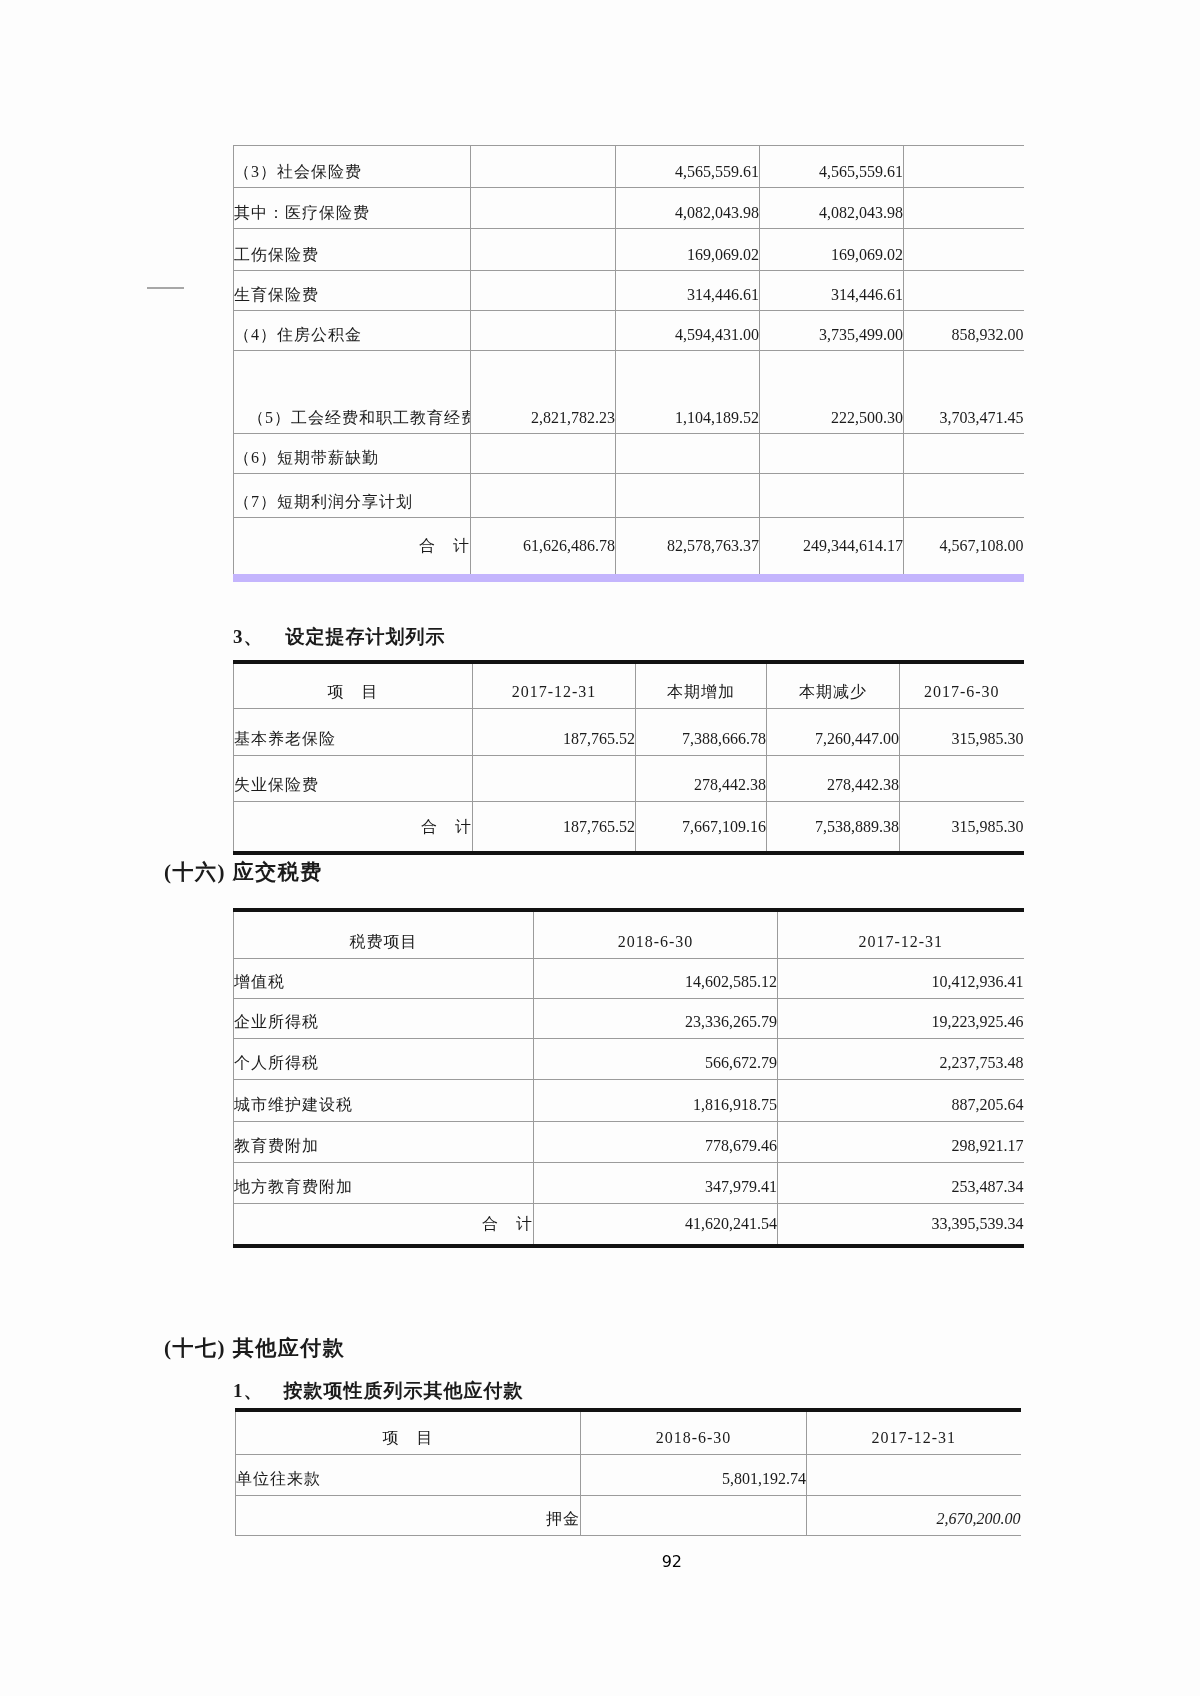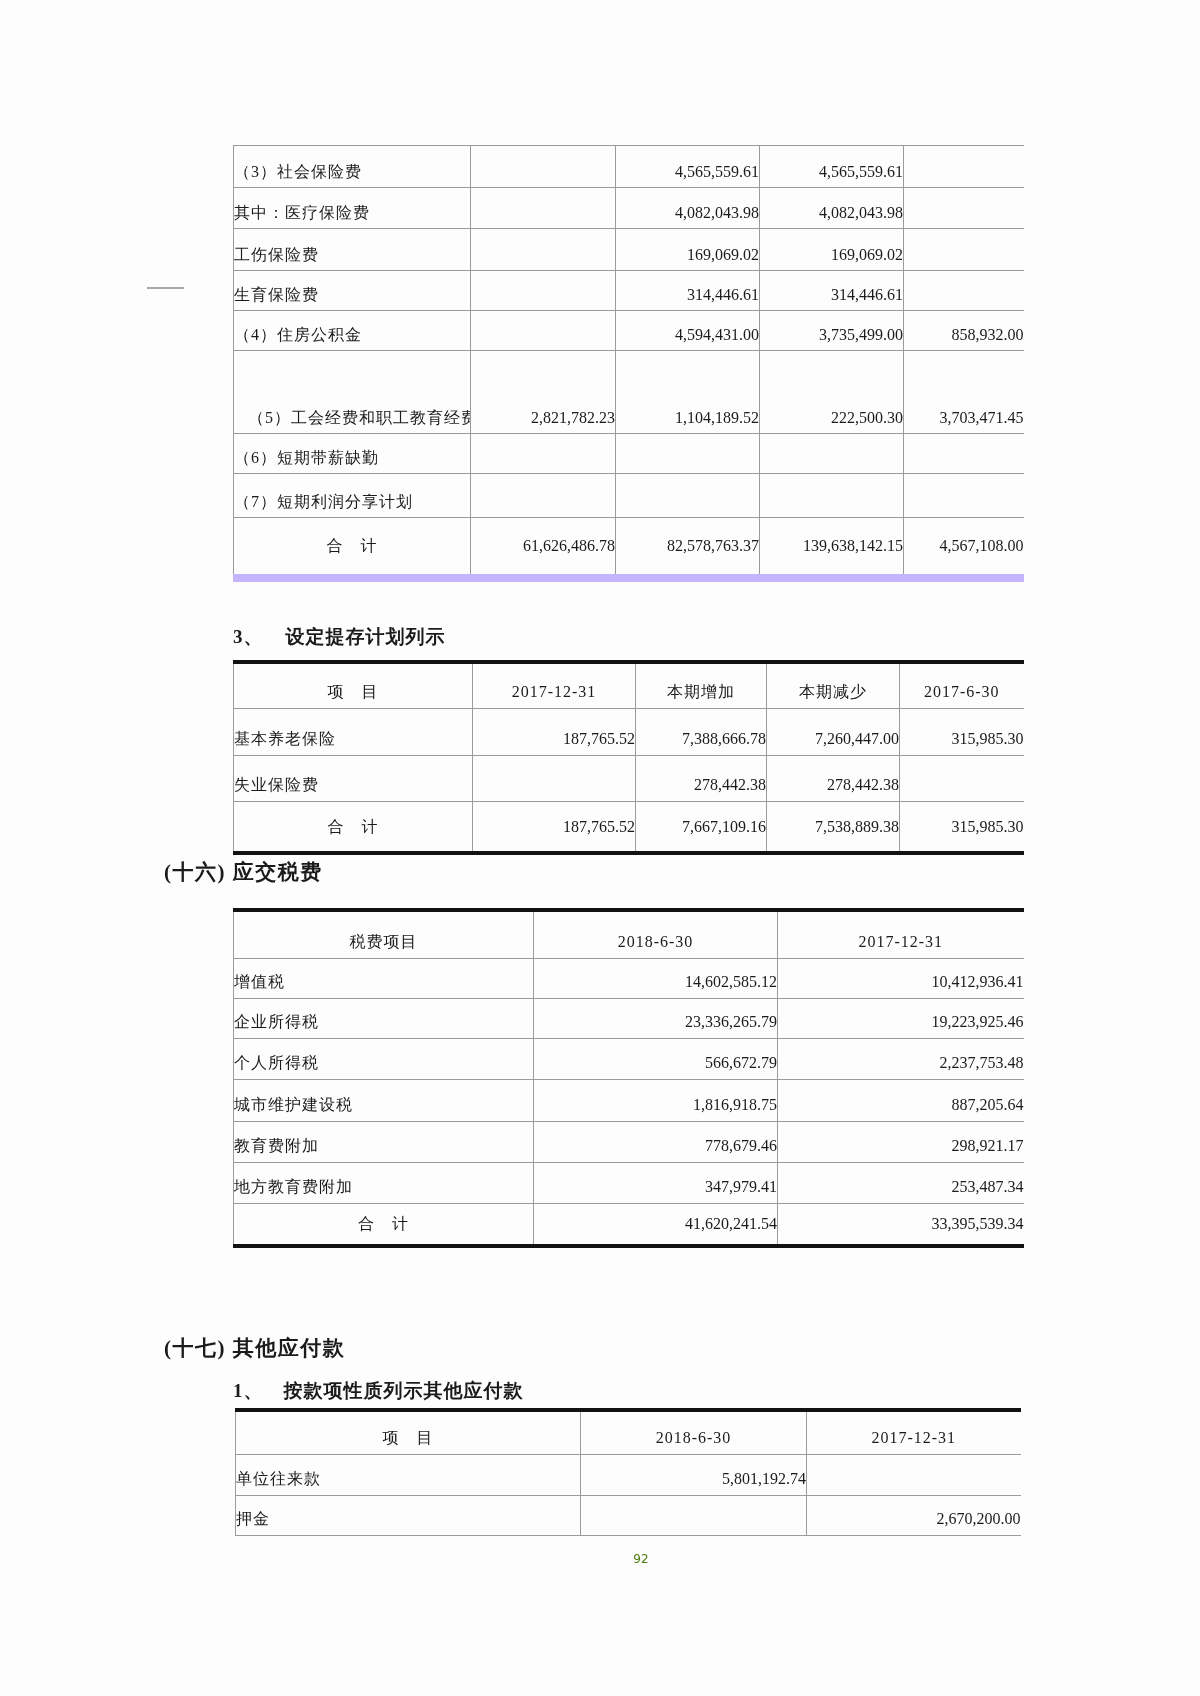--- a/index.html
+++ b/index.html
@@ -14,21 +14,21 @@
     background:transparent;
   }
   .fintable td,.fintable th{
     font-weight:normal; font-size:16px; line-height:1.2;
     vertical-align:bottom; padding:0 0 6px 0;
     overflow:hidden; white-space:nowrap;
   }
   .fintable td{border-right:1px solid #9b9b9b; border-bottom:1px solid #9b9b9b;}
   .fintable th{border-right:1px solid #9b9b9b; border-bottom:1px solid #9b9b9b;}
   .fintable td:last-child,.fintable th:last-child{border-right:0;}
-  .fintable tr:last-child td{border-bottom:0;}
+  .fintable tr:last-child td{border-bottom:0;text-align:right;}
 
   #t1{left:233px; top:145px; width:790px;
       border-top:1px solid #9b9b9b; border-left:1px solid #9b9b9b;
       border-bottom:8px solid #c4b5fd;}
   #t2{left:233px; top:660px; width:790px;
       border-top:4px solid #121212; border-left:1px solid #9b9b9b;
       border-bottom:4px solid #121212;}
   #t3{left:233px; top:908px; width:790px;
       border-top:4px solid #121212; border-left:1px solid #9b9b9b;
       border-bottom:4px solid #121212;}
@@ -41,31 +41,31 @@
   .ctr{text-align:center; letter-spacing:1px;}
   .i1{padding-left:18px;}
   .isub{padding-left:8px;}
   .i2{padding-left:68px;}
   .plain{padding-left:12px;}
   .iwrap{padding:10px 8px 8px 4px; text-indent:14px;
          white-space:normal; line-height:2.25; vertical-align:middle;}
   .vtop{vertical-align:top; padding-top:16px;}
   .trow-total td{vertical-align:middle; padding-top:0; padding-bottom:0;}
   .n2top{vertical-align:top; padding-top:7px; padding-bottom:0;}
-  .n4low{padding-bottom:4px; padding-right:6px;}
+  .n4low{padding-bottom:4px; padding-right:6px;font-style:italic;}
 
   
   .h1{position:absolute; font-size:21px; font-weight:bold; letter-spacing:1.5px;}
   .h2{position:absolute; font-size:19px; font-weight:bold; letter-spacing:1px;}
   .h2 .gap1{margin-left:22px;}
   .h2 .gap2{margin-left:20px;}
 
   .margin-dash{position:absolute; left:147px; top:287px; width:37px; height:2px; background:#a7a7a7;}
-  .pagenum{position:absolute; top:1552px; left:600px; width:82px; text-align:center;
-           font-family:"DejaVu Sans","Liberation Sans",sans-serif; font-size:12px; color:#4d7c0f;}
+  .pagenum{position:absolute; top:1552px; left:600px; width:82px; text-align:right;
+           font-family:"DejaVu Sans","Liberation Sans",sans-serif; font-size:16px; color:#000000;}
 </style>
 </head>
 <body>
 
 <div class="page">
 
   <div class="margin-dash"></div>
 
   <table id="t1" class="fintable">
     <colgroup>
@@ -129,21 +129,21 @@
           <td class="lab i1">（7）短期利润分享计划</td>
           <td class="num"></td>
           <td class="num"></td>
           <td class="num"></td>
           <td class="num"></td>
         </tr>
     <tr class="trow-total" style="height:60px">
           <td class="lab ctr">合　计</td>
           <td class="num">61,626,486.78</td>
           <td class="num">82,578,763.37</td>
-          <td class="num">139,638,142.15</td>
+          <td class="num">249,344,614.17</td>
           <td class="num">4,567,108.00</td>
         </tr>
   </tbody>
     </table>
 
   <div class="h2" style="left:233px; top:624px;">
     <span>3、</span><span class="gap1">设定提存计划列示</span>
   </div>
 
   <table id="t2" class="fintable">

